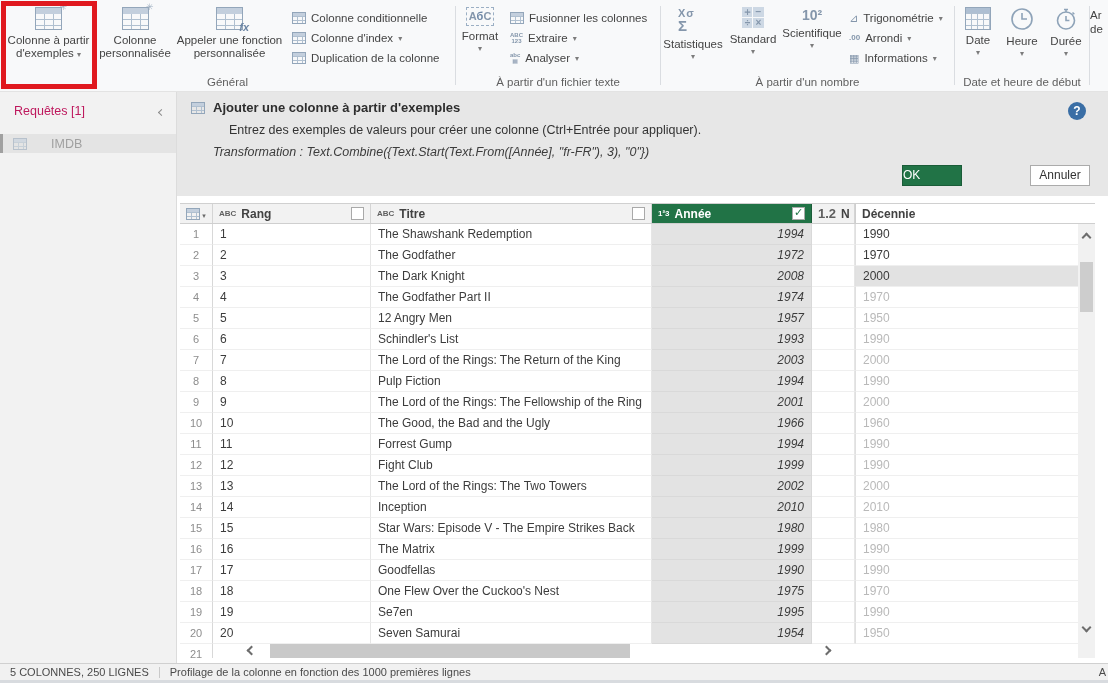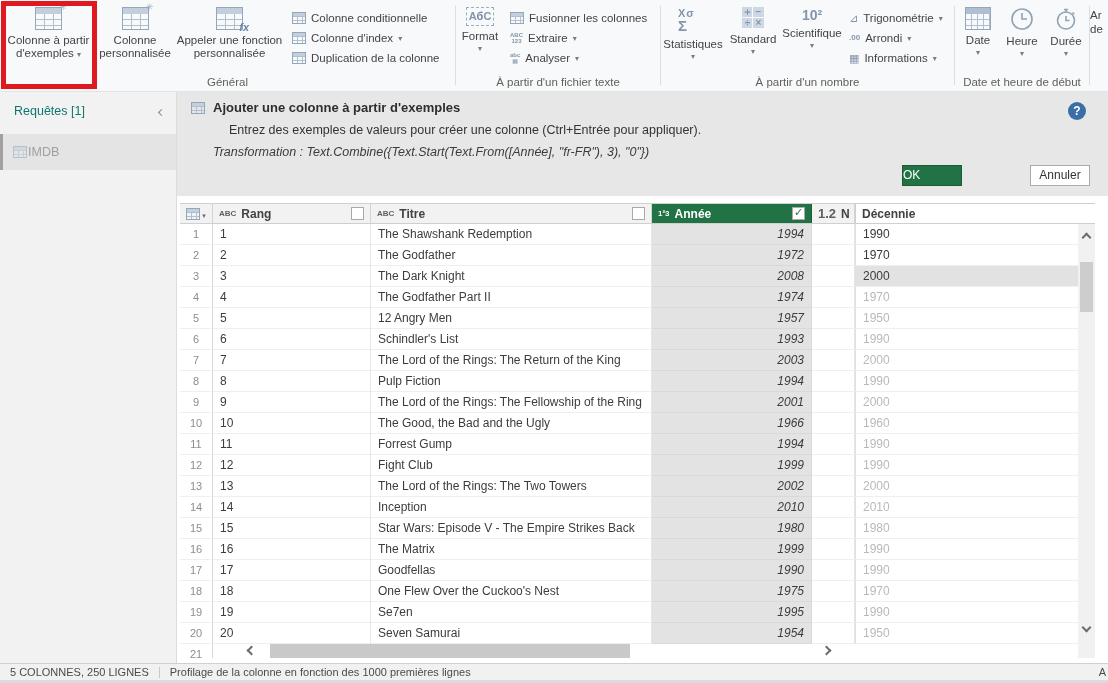--- a/index.html
+++ b/index.html
@@ -56,23 +56,23 @@
 
   
   .red-box { position:absolute; left:1px; top:1px; width:96px; height:88px; border:5px solid #e0191f; z-index:50; pointer-events:none; }
 
   
   .clipped-grp { padding-top:8px; font-size:11.5px; color:#444; overflow:hidden; width:18px; }
   .clipped-grp div { height:14px; line-height:14px; }
 
   
   .sidebar { position:absolute; left:0; top:92px; width:177px; height:571px; background:#f2f2f2; border-right:1px solid #dcdcdc; }
-  .sb-head { display:flex; align-items:flex-end; padding:12px 12px 0 14px; font-size:12.5px; color:#0f766e; }
+  .sb-head { display:flex; align-items:flex-end; padding:12px 12px 0 14px; font-size:12.5px; color:#be185d; }
   .sb-collapse { margin-left:auto; }
-  .sb-item { margin-top:16px; height:36px; display:flex; align-items:center; gap:1px; background:#e4e4e4; border-left:3px solid #a0a0a0; padding-left:10px; color:#a0a0a0; font-size:12.5px; }
+  .sb-item { margin-top:16px; height:19px; display:flex; align-items:center; gap:24px; background:#e4e4e4; border-left:3px solid #a0a0a0; padding-left:10px; color:#a0a0a0; font-size:12.5px; }
   .sb-item .tbl.small { opacity:.55; }
 
   
   .banner { position:absolute; left:177px; top:92px; width:931px; height:104px; background:#e7e7e7; }
   .bn-icon { position:absolute; left:14px; top:10px; }
   .bn-title { position:absolute; left:36px; top:8px; font-size:13px; font-weight:bold; color:#2e2e2e; }
   .bn-desc { position:absolute; left:52px; top:31px; font-size:12.5px; color:#333; }
   .bn-transform { position:absolute; left:36px; top:53px; font-size:12.5px; font-style:italic; color:#3c3c3c; }
   .bn-help { position:absolute; right:22px; top:10px; width:18px; height:18px; border-radius:50%; background:#3a6ea5; color:#fff; font-size:12px; font-weight:bold; text-align:center; line-height:18px; }
   .bn-ok { position:absolute; right:146px; bottom:10px; width:60px; height:21px; background:#217346; border:1px solid #1a5c38; color:#fff; font-size:12px; text-align:left; line-height:19px; }

